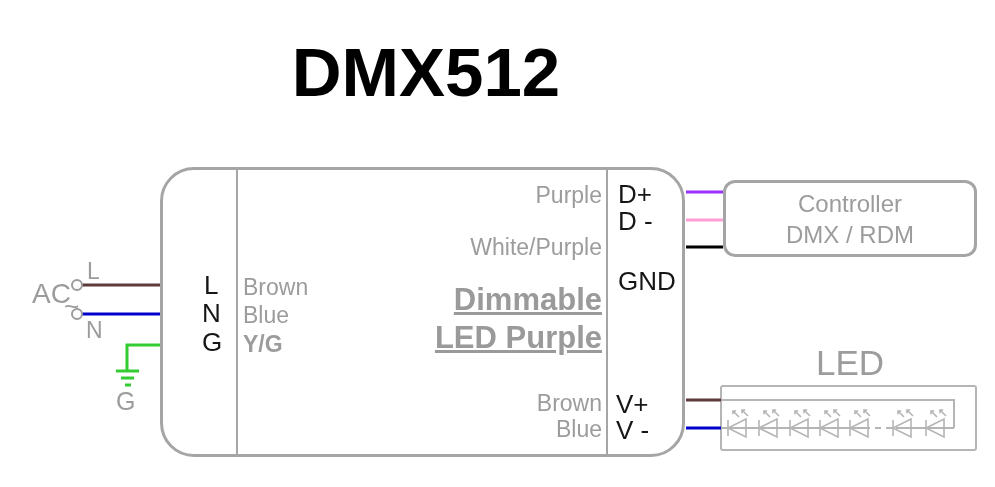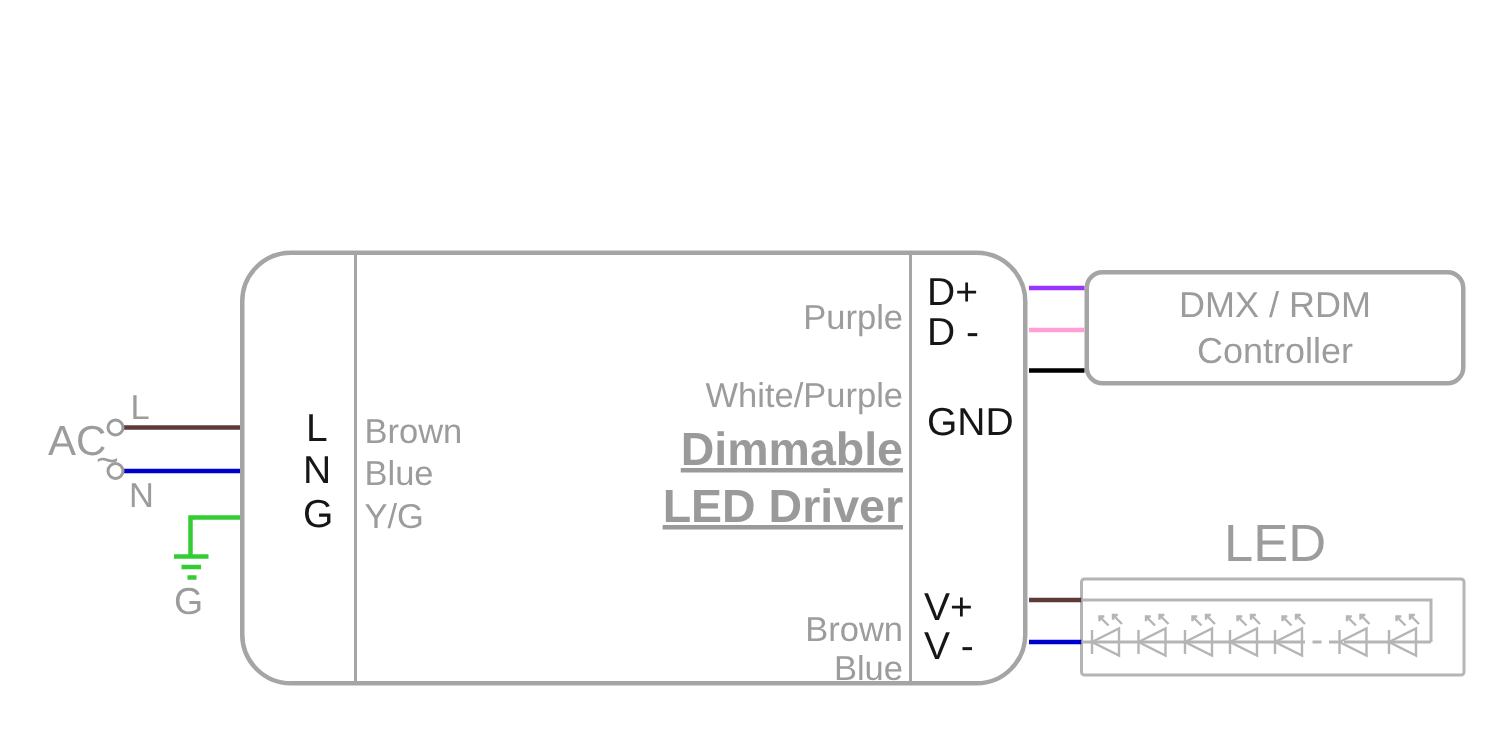--- a/index.html
+++ b/index.html
@@ -5,63 +5,64 @@
   html,body{margin:0;padding:0;background:#ffffff;}
   #canvas{
     position:relative;width:995px;height:487px;background:#ffffff;overflow:hidden;
     font-family:"Liberation Sans", sans-serif;
   }
   .abs{position:absolute;line-height:1;white-space:nowrap;}
   .gray{color:#9c9c9c;}
   .title{font-size:69px;font-weight:bold;color:#000;text-align:center;}
   .term{font-size:26px;color:#161616;}
   .lbl{font-size:23px;}
-  .rlabel{text-align:right;width:202px;margin-top:16px;}
+  .rlabel{text-align:right;width:202px;}
   .box{position:absolute;border:2px solid #a5a5a5;background:transparent;box-sizing:border-box;}
   #driver-box{left:160px;top:167px;width:525px;height:290px;border-radius:34px;border-width:3px;}
   #controller-box{left:723px;top:180px;width:254px;height:77px;border-radius:12px;border-width:3px;
     display:flex;flex-direction:column;align-items:center;justify-content:center;}
   #controller-box .cline{font-size:24px;color:#9c9c9c;line-height:31px;}
   #led-box{left:720px;top:385px;width:257px;height:66px;border-radius:3px;border-color:#b5b5b5;}
   #wire-svg{position:absolute;left:0;top:0;pointer-events:none;}
   .center-name{font-size:31px;font-weight:bold;color:#9a9a9a;text-align:right;line-height:38px;width:340px;text-decoration:underline;}
 </style>
 </head>
 <body>
 
 <div id="canvas">
 
+  <div class="abs title" style="left:246px;top:38px;width:360px;">DMX512</div>
 
   <div class="box" id="driver-box"></div>
 
   <div class="box" id="controller-box">
+    <div class="cline">Controller</div>
     <div class="cline">DMX / RDM</div>
-    <div class="cline">Controller</div>
   </div>
 
   <div class="box" id="led-box"></div>
   <div class="abs gray" style="left:800px;top:345px;width:100px;text-align:center;font-size:35px;">LED</div>
 
   <div class="abs gray" style="left:32px;top:280px;font-size:28px;text-align:right;">AC</div>
   <div class="abs gray" style="left:64px;top:293px;font-size:26px;">~</div>
   <div class="abs gray lbl" style="left:87px;top:260px;">L</div>
   <div class="abs gray lbl" style="left:86px;top:319px;">N</div>
   <div class="abs gray" style="left:116px;top:389px;font-size:25px;">G</div>
 
   <div class="abs term" style="left:204px;top:272px;">L</div>
   <div class="abs term" style="left:202px;top:300px;">N</div>
   <div class="abs term" style="left:202px;top:329px;">G</div>
 
   <div class="abs gray lbl" style="left:243px;top:276px;">Brown</div>
   <div class="abs gray lbl" style="left:243px;top:304px;">Blue</div>
-  <div class="abs gray lbl" style="left:243px;top:333px;">Y/G</div>
+  <div class="abs gray lbl" style="left:243px;top:333px;font-weight:bold;">Y/G</div>
 
   <div class="abs center-name" style="left:262px;top:281px;">
     <div>Dimmable</div>
-    <div>LED Driver</div>
+    <div>LED Purple</div>
   </div>
 
   <div class="abs gray lbl rlabel" style="left:400px;top:184px;">Purple</div>
   <div class="abs gray lbl rlabel" style="left:400px;top:236px;">White/Purple</div>
 
   <div class="abs term" style="left:618px;top:181px;">D+</div>
   <div class="abs term" style="left:618px;top:208px;">D -</div>
   <div class="abs term" style="left:618px;top:234px;margin-top:34px;">GND</div>
 
   <div class="abs gray lbl rlabel" style="left:400px;top:392px;">Brown</div>

